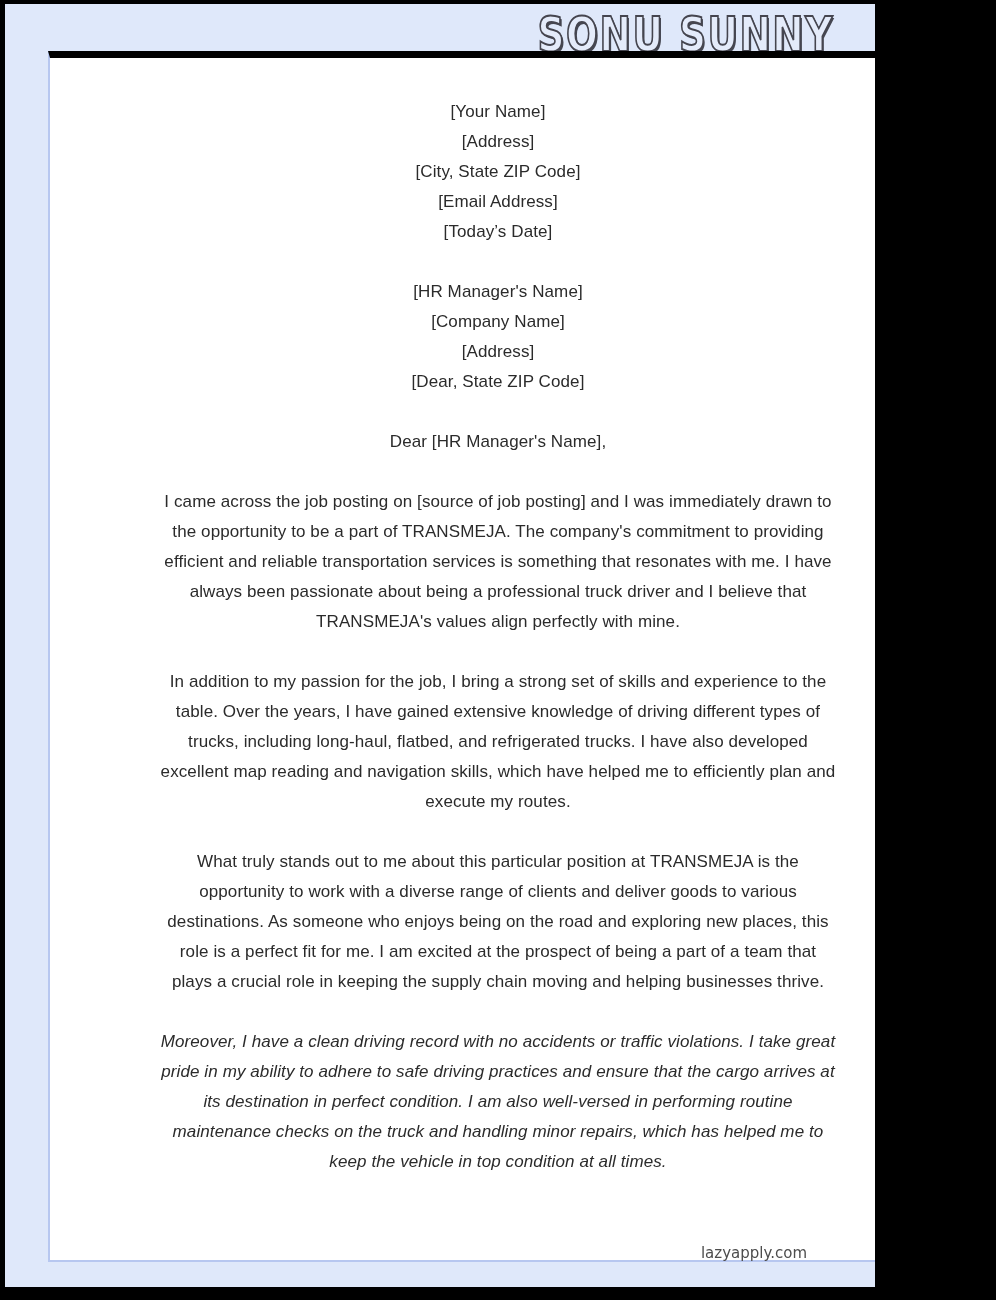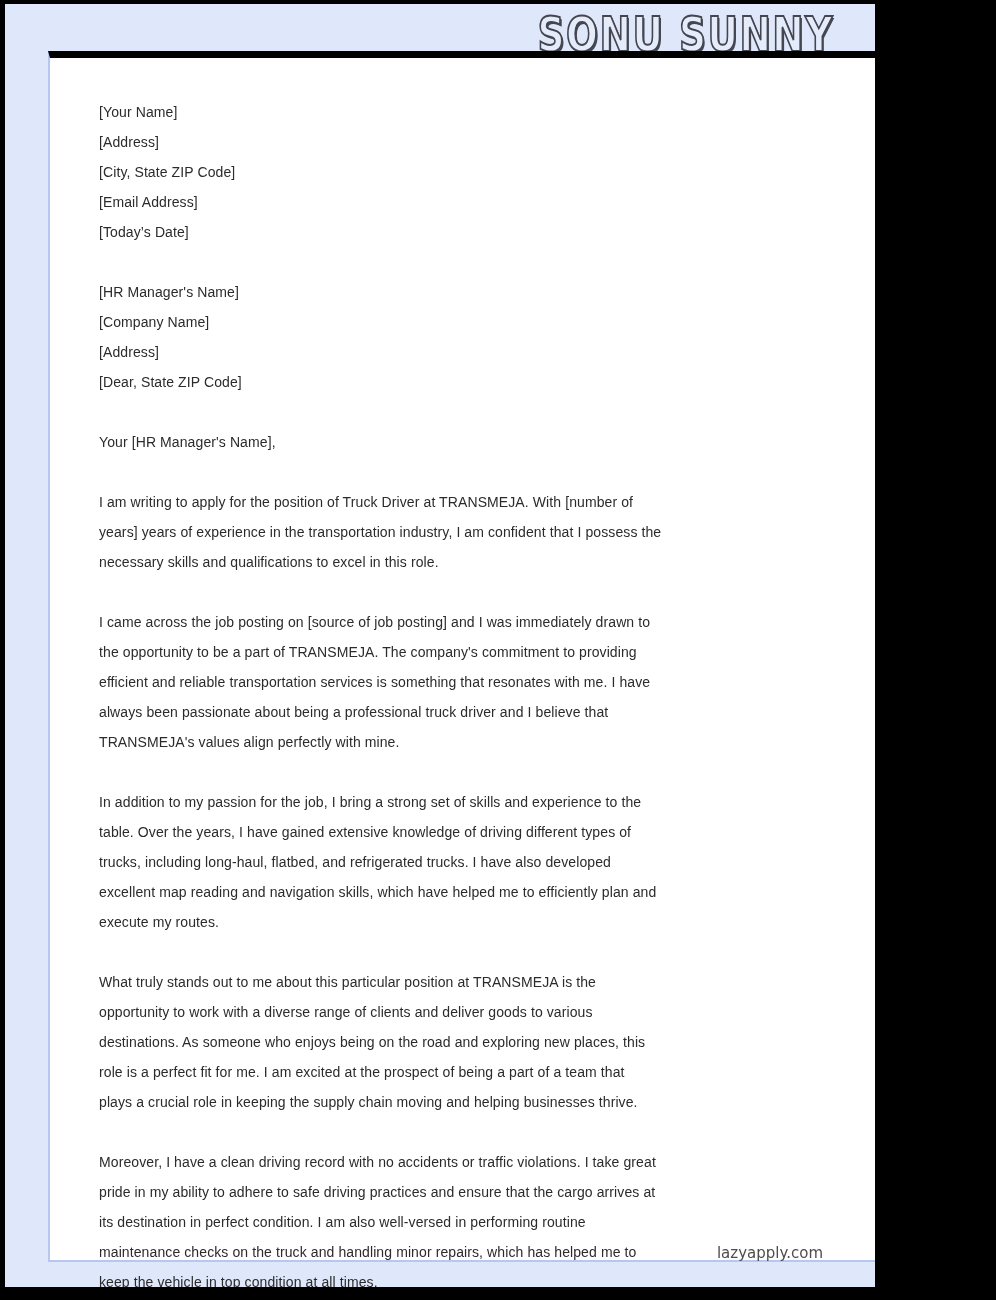--- a/index.html
+++ b/index.html
@@ -11,20 +11,21 @@
   .frame {
     position: relative;
     width: 880px;
     height: 1300px;
     background: #dfe8fa;
     border-top: 4px solid #000;
     border-left: 5px solid #000;
     border-right: 5px solid #000;
     border-bottom: 13px solid #000;
     overflow: hidden;
+    text-align: center;
   }
   .brand {
     position: absolute;
     top: 2px;
     right: 41px;
     font-family: "DejaVu Sans", sans-serif;
     font-size: 48px;
     font-weight: 700;
     letter-spacing: 2px;
     color: #e4ebfa;
@@ -42,34 +43,34 @@
     height: 1211px;
     background: #ffffff;
     border-top: 7px solid #000;
     border-left: 2px solid #b7c7f0;
     border-right: 2px solid #b7c7f0;
     border-bottom: 2px solid #b7c7f0;
     overflow: visible;
   }
   .letter {
     padding: 39px 49px 0 49px;
-    font-size: 14px;
+    font-size: 17px;
     line-height: 30px;
     color: #2b2b2b;
     letter-spacing: 0.1px;
   }
   .block {
     white-space: pre-line;
     margin-bottom: 30px;
   }
-  .block:last-child { margin-bottom: 8px; }
+  .block:last-child { margin-bottom: 8px; font-style: italic; }
   .watermark {
     position: absolute;
     top: 1240px;
-    right: 52px;
+    right: 68px;
     font-family: "DejaVu Sans", sans-serif;
     font-size: 15px;
     line-height: 18px;
     color: #4d4d4d;
     z-index: 5;
   }
 </style>
 </head>
 <body>
 
@@ -84,25 +85,22 @@
 [Address]
 [City, State ZIP Code]
 [Email Address]
 [Today’s Date]</div>
 
       <div class="block">[HR Manager's Name]
 [Company Name]
 [Address]
 [Dear, State ZIP Code]</div>
 
-      <div class="block">Your [HR Manager's Name],</div>
+      <div class="block">Dear [HR Manager's Name],</div>
 
-      <div class="block">I am writing to apply for the position of Truck Driver at TRANSMEJA. With [number of
-years] years of experience in the transportation industry, I am confident that I possess the
-necessary skills and qualifications to excel in this role.</div>
 
       <div class="block">I came across the job posting on [source of job posting] and I was immediately drawn to
 the opportunity to be a part of TRANSMEJA. The company's commitment to providing
 efficient and reliable transportation services is something that resonates with me. I have
 always been passionate about being a professional truck driver and I believe that
 TRANSMEJA's values align perfectly with mine.</div>
 
       <div class="block">In addition to my passion for the job, I bring a strong set of skills and experience to the
 table. Over the years, I have gained extensive knowledge of driving different types of
 trucks, including long-haul, flatbed, and refrigerated trucks. I have also developed

